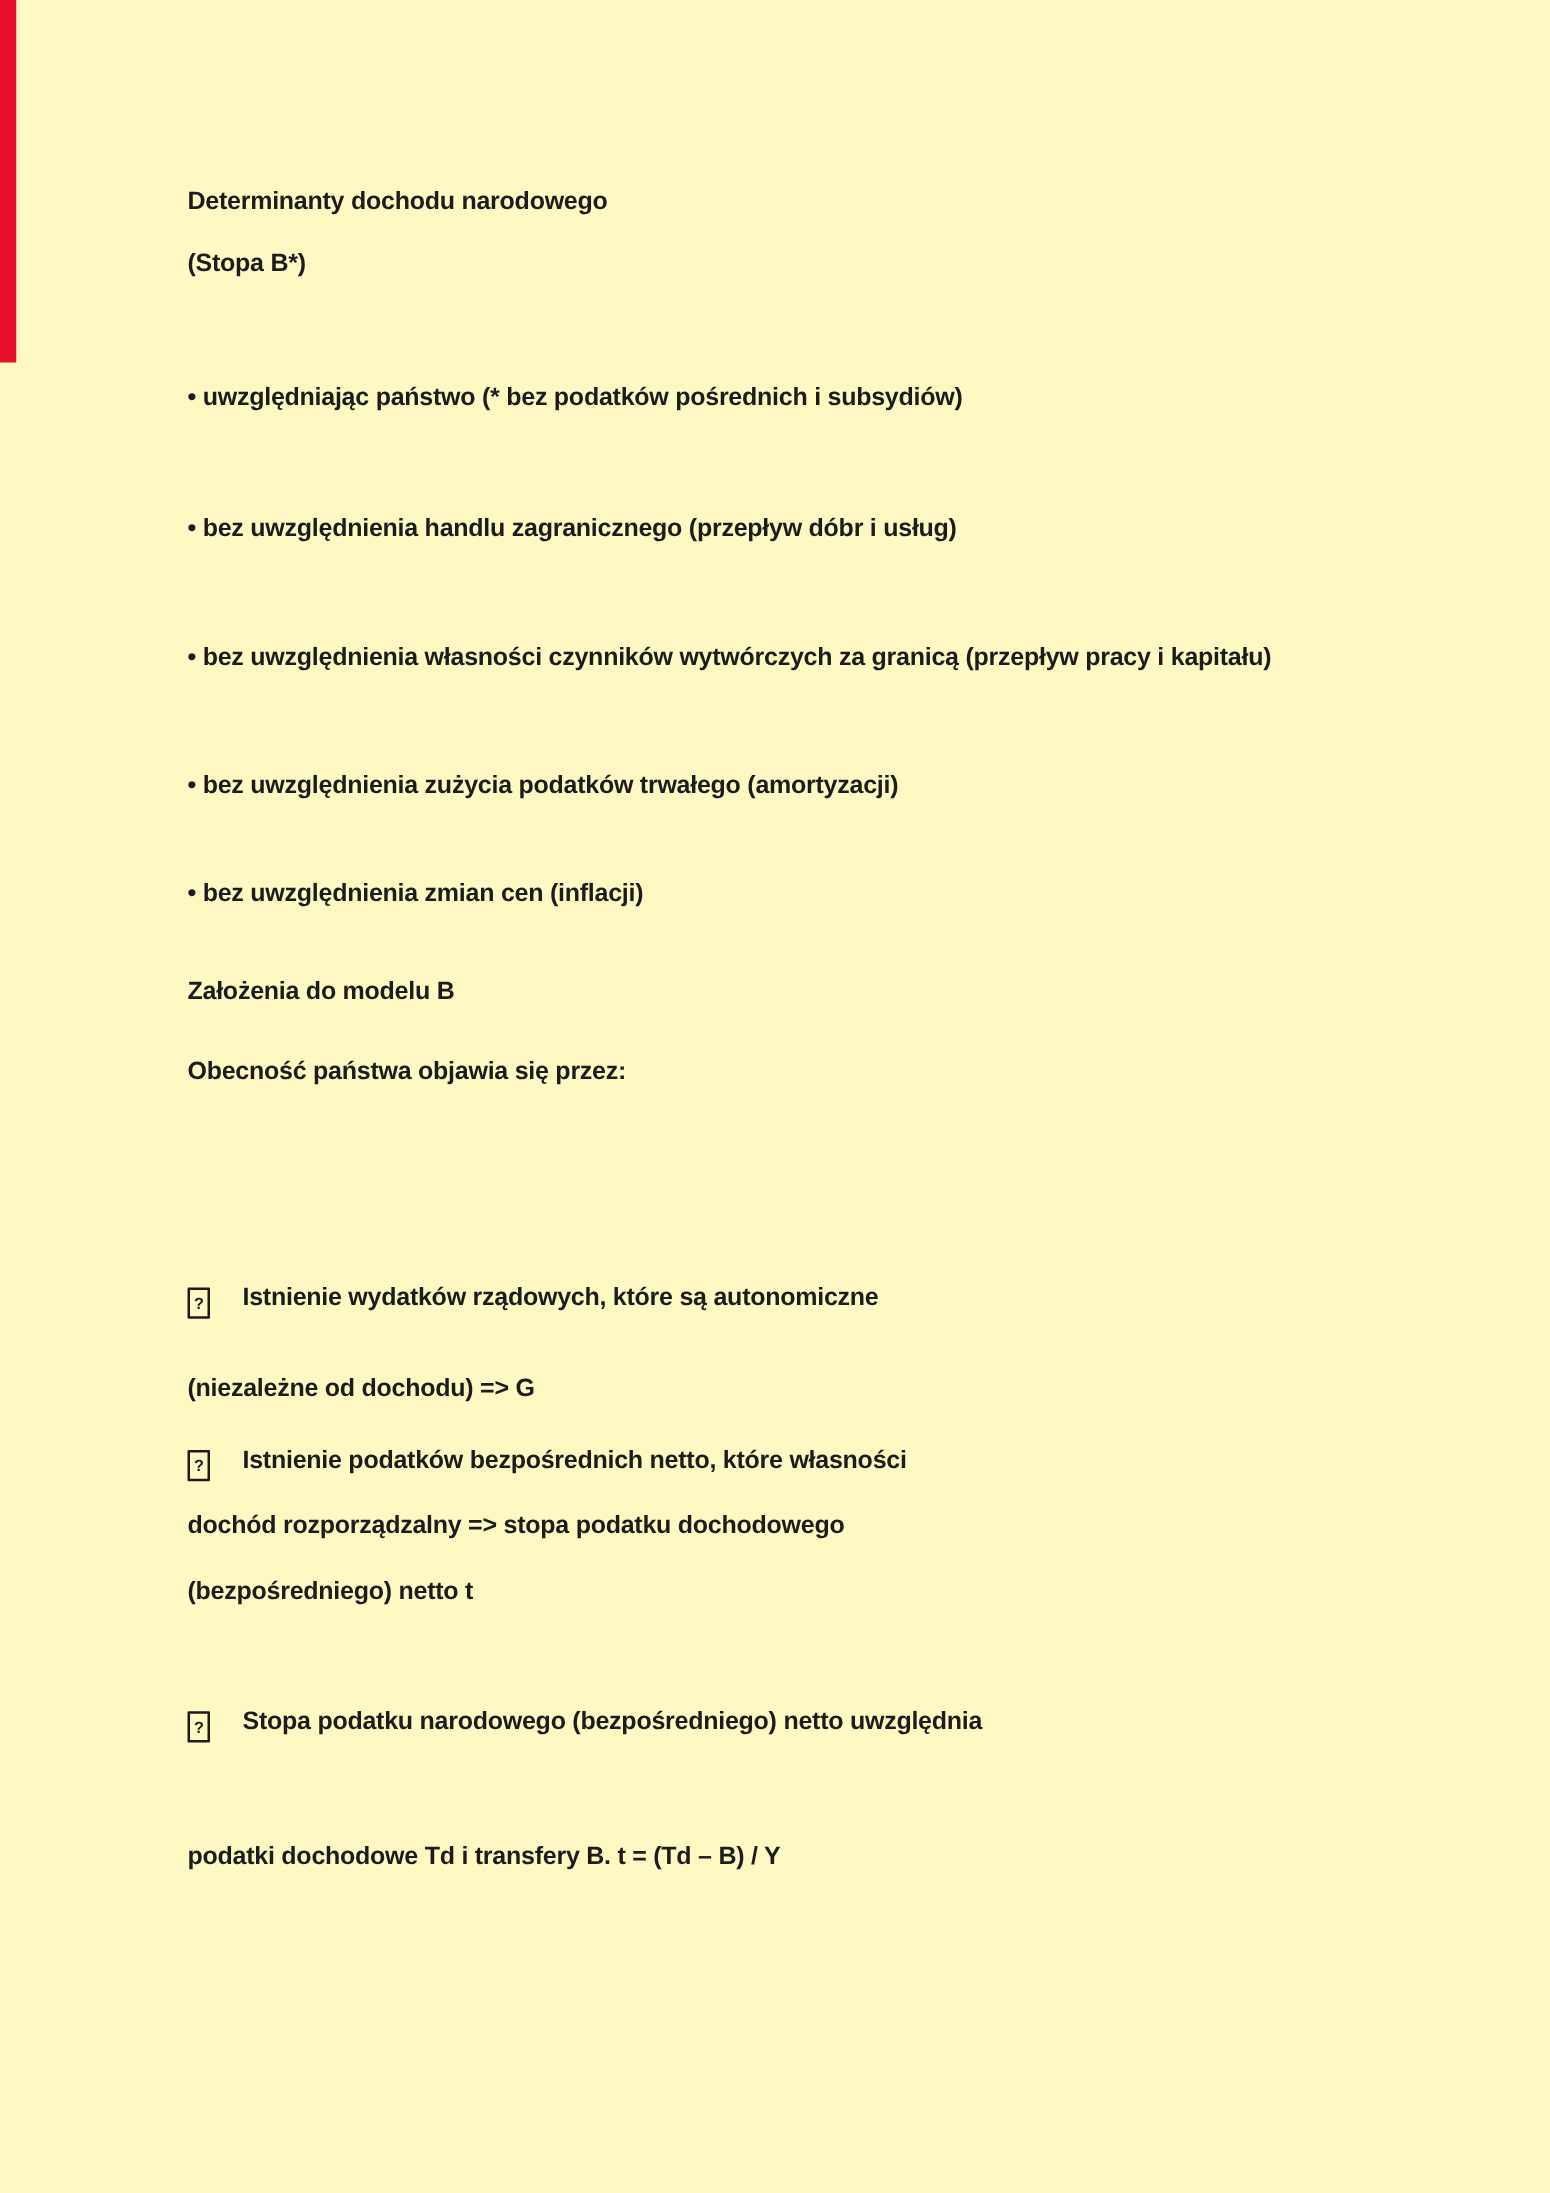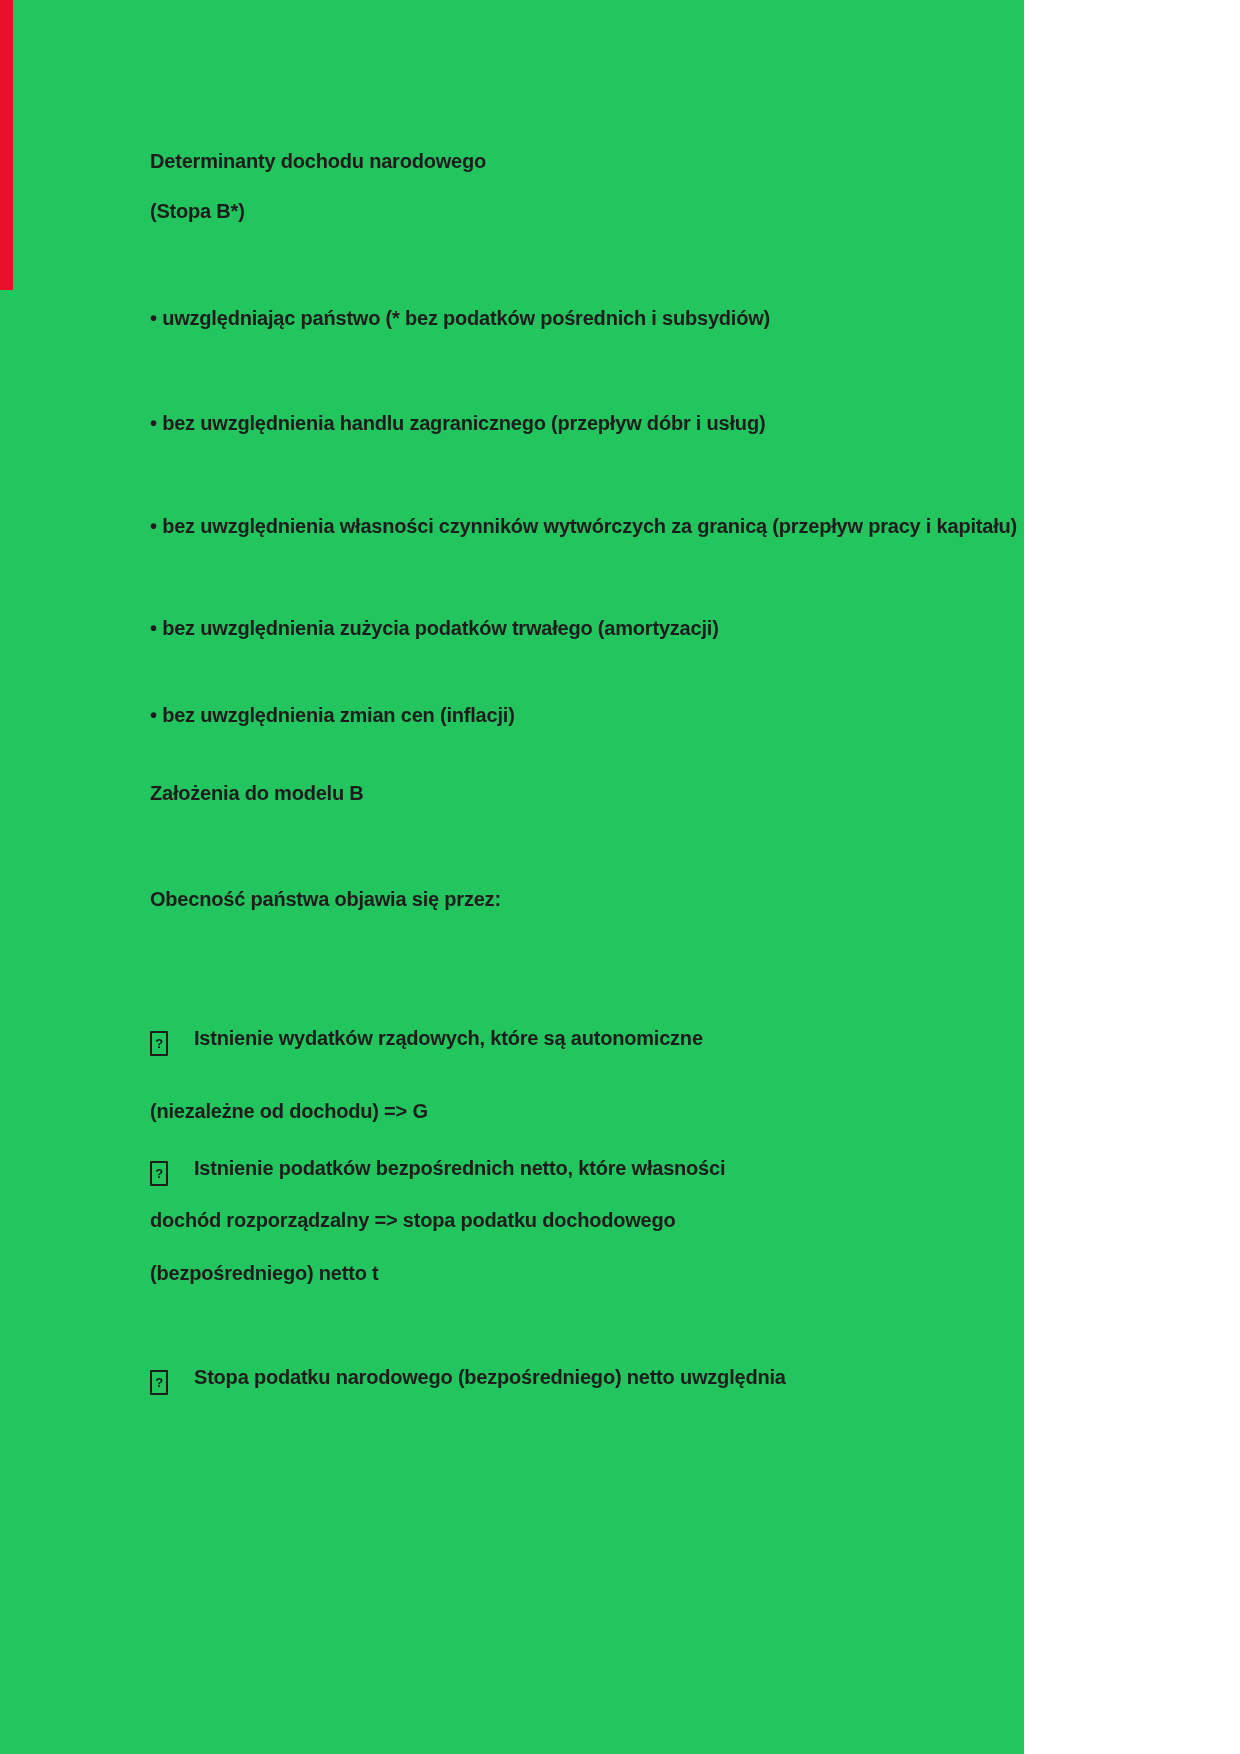--- a/index.html
+++ b/index.html
@@ -2,23 +2,23 @@
 <html><head>
 <meta charset="utf-8">
 <style>
   html, body {
     margin: 0;
     padding: 0;
     background: #ffffff;
   }
   .page {
     position: relative;
-    width: 1024px;
+    width: 1240px;
     height: 1754px;
-    background: #22c55e;
+    background: #fef9c3;
     overflow: hidden;
     font-family: "Liberation Sans", sans-serif;
   }
   .ribbon {
     position: absolute;
     left: 0;
     top: 0;
     width: 13px;
     height: 290px;
     background: #e8112d;
@@ -57,33 +57,34 @@
   <div class="line" style="top:148px">Determinanty dochodu narodowego</div>
   <div class="line" style="top:198px">(Stopa B*)</div>
 
   <div class="line" style="top:305px">• uwzględniając państwo (* bez podatków pośrednich i subsydiów)</div>
   <div class="line" style="top:513px">• bez uwzględnienia własności czynników wytwórczych za granicą (przepływ pracy i kapitału)</div>
   <div class="line" style="top:410px">• bez uwzględnienia handlu zagranicznego (przepływ dóbr i usług)</div>
   <div class="line" style="top:615px">• bez uwzględnienia zużycia podatków trwałego (amortyzacji)</div>
   <div class="line" style="top:702px">• bez uwzględnienia zmian cen (inflacji)</div>
 
   <div class="line" style="top:780px">Założenia do modelu B</div>
-  <div class="line" style="top:886px">Obecność państwa objawia się przez:</div>
+  <div class="line" style="top:844px">Obecność państwa objawia się przez:</div>
 
   <div class="line" style="top:1025px">
     <span class="tofu">?</span><span>Istnienie wydatków rządowych, które są autonomiczne</span>
   </div>
 
   <div class="line" style="top:1098px">(niezależne od dochodu) =&gt; G</div>
 
   <div class="line" style="top:1155px">
     <span class="tofu">?</span><span>Istnienie podatków bezpośrednich netto, które własności</span>
   </div>
 
   <div class="line" style="top:1207px">dochód rozporządzalny =&gt; stopa podatku dochodowego</div>
   <div class="line" style="top:1260px">(bezpośredniego) netto t</div>
 
   <div class="line" style="top:1364px">
     <span class="tofu">?</span><span>Stopa podatku narodowego (bezpośredniego) netto uwzględnia</span>
   </div>
 
+  <div class="line" style="top:1472px">podatki dochodowe Td i transfery B. t = (Td – B) / Y</div>
 
 </div>
 
 </body></html>

